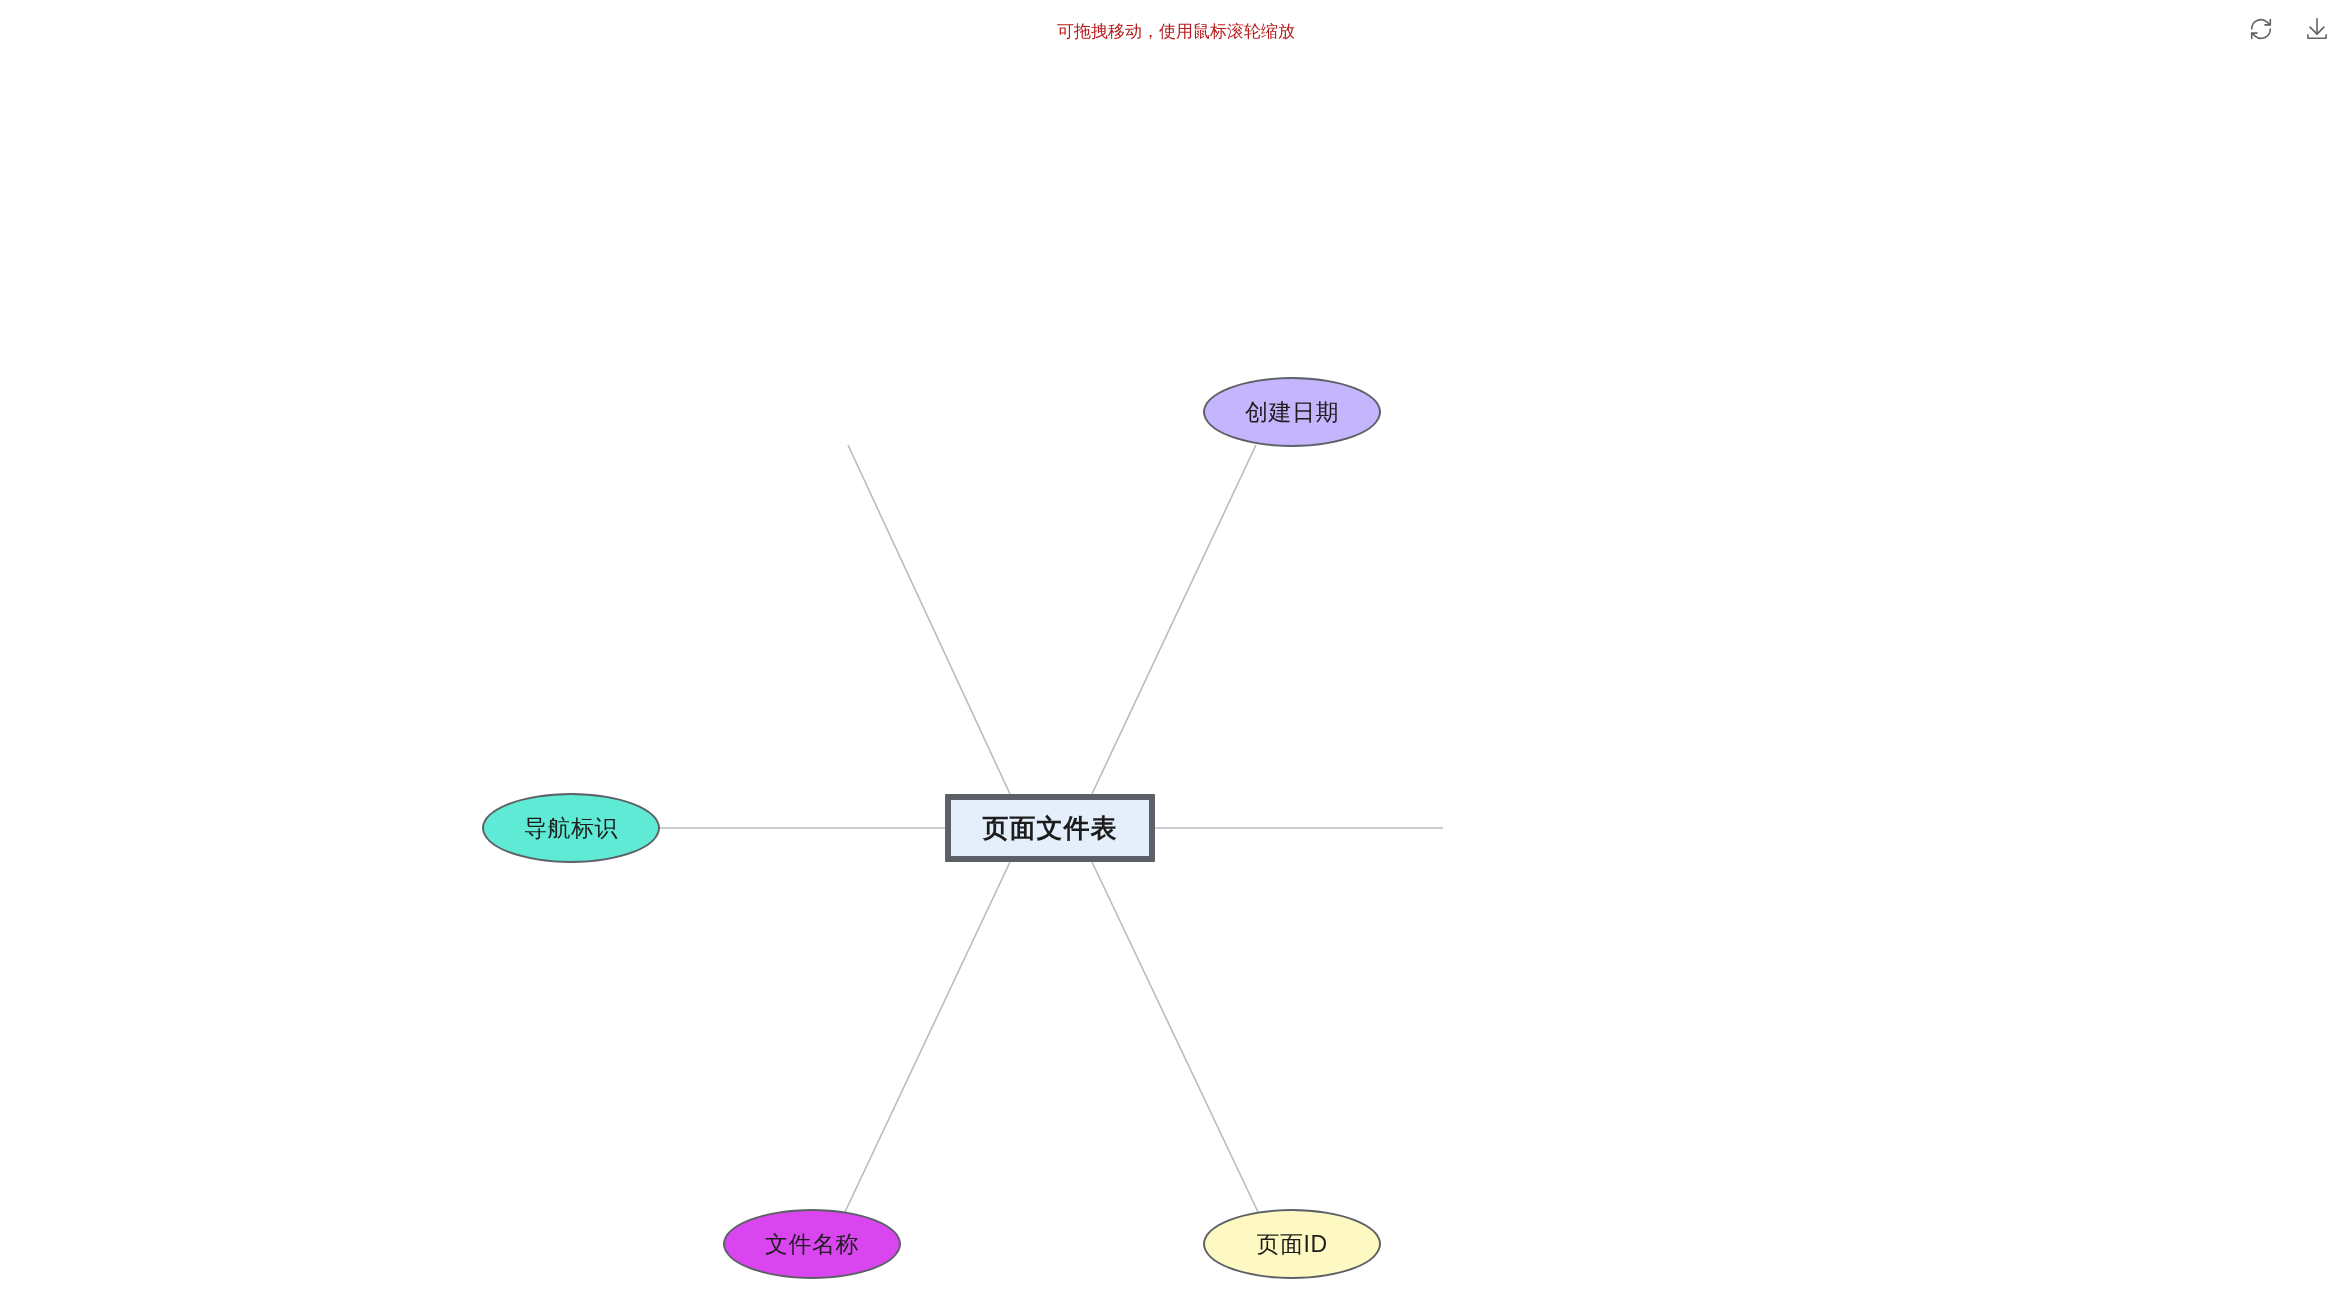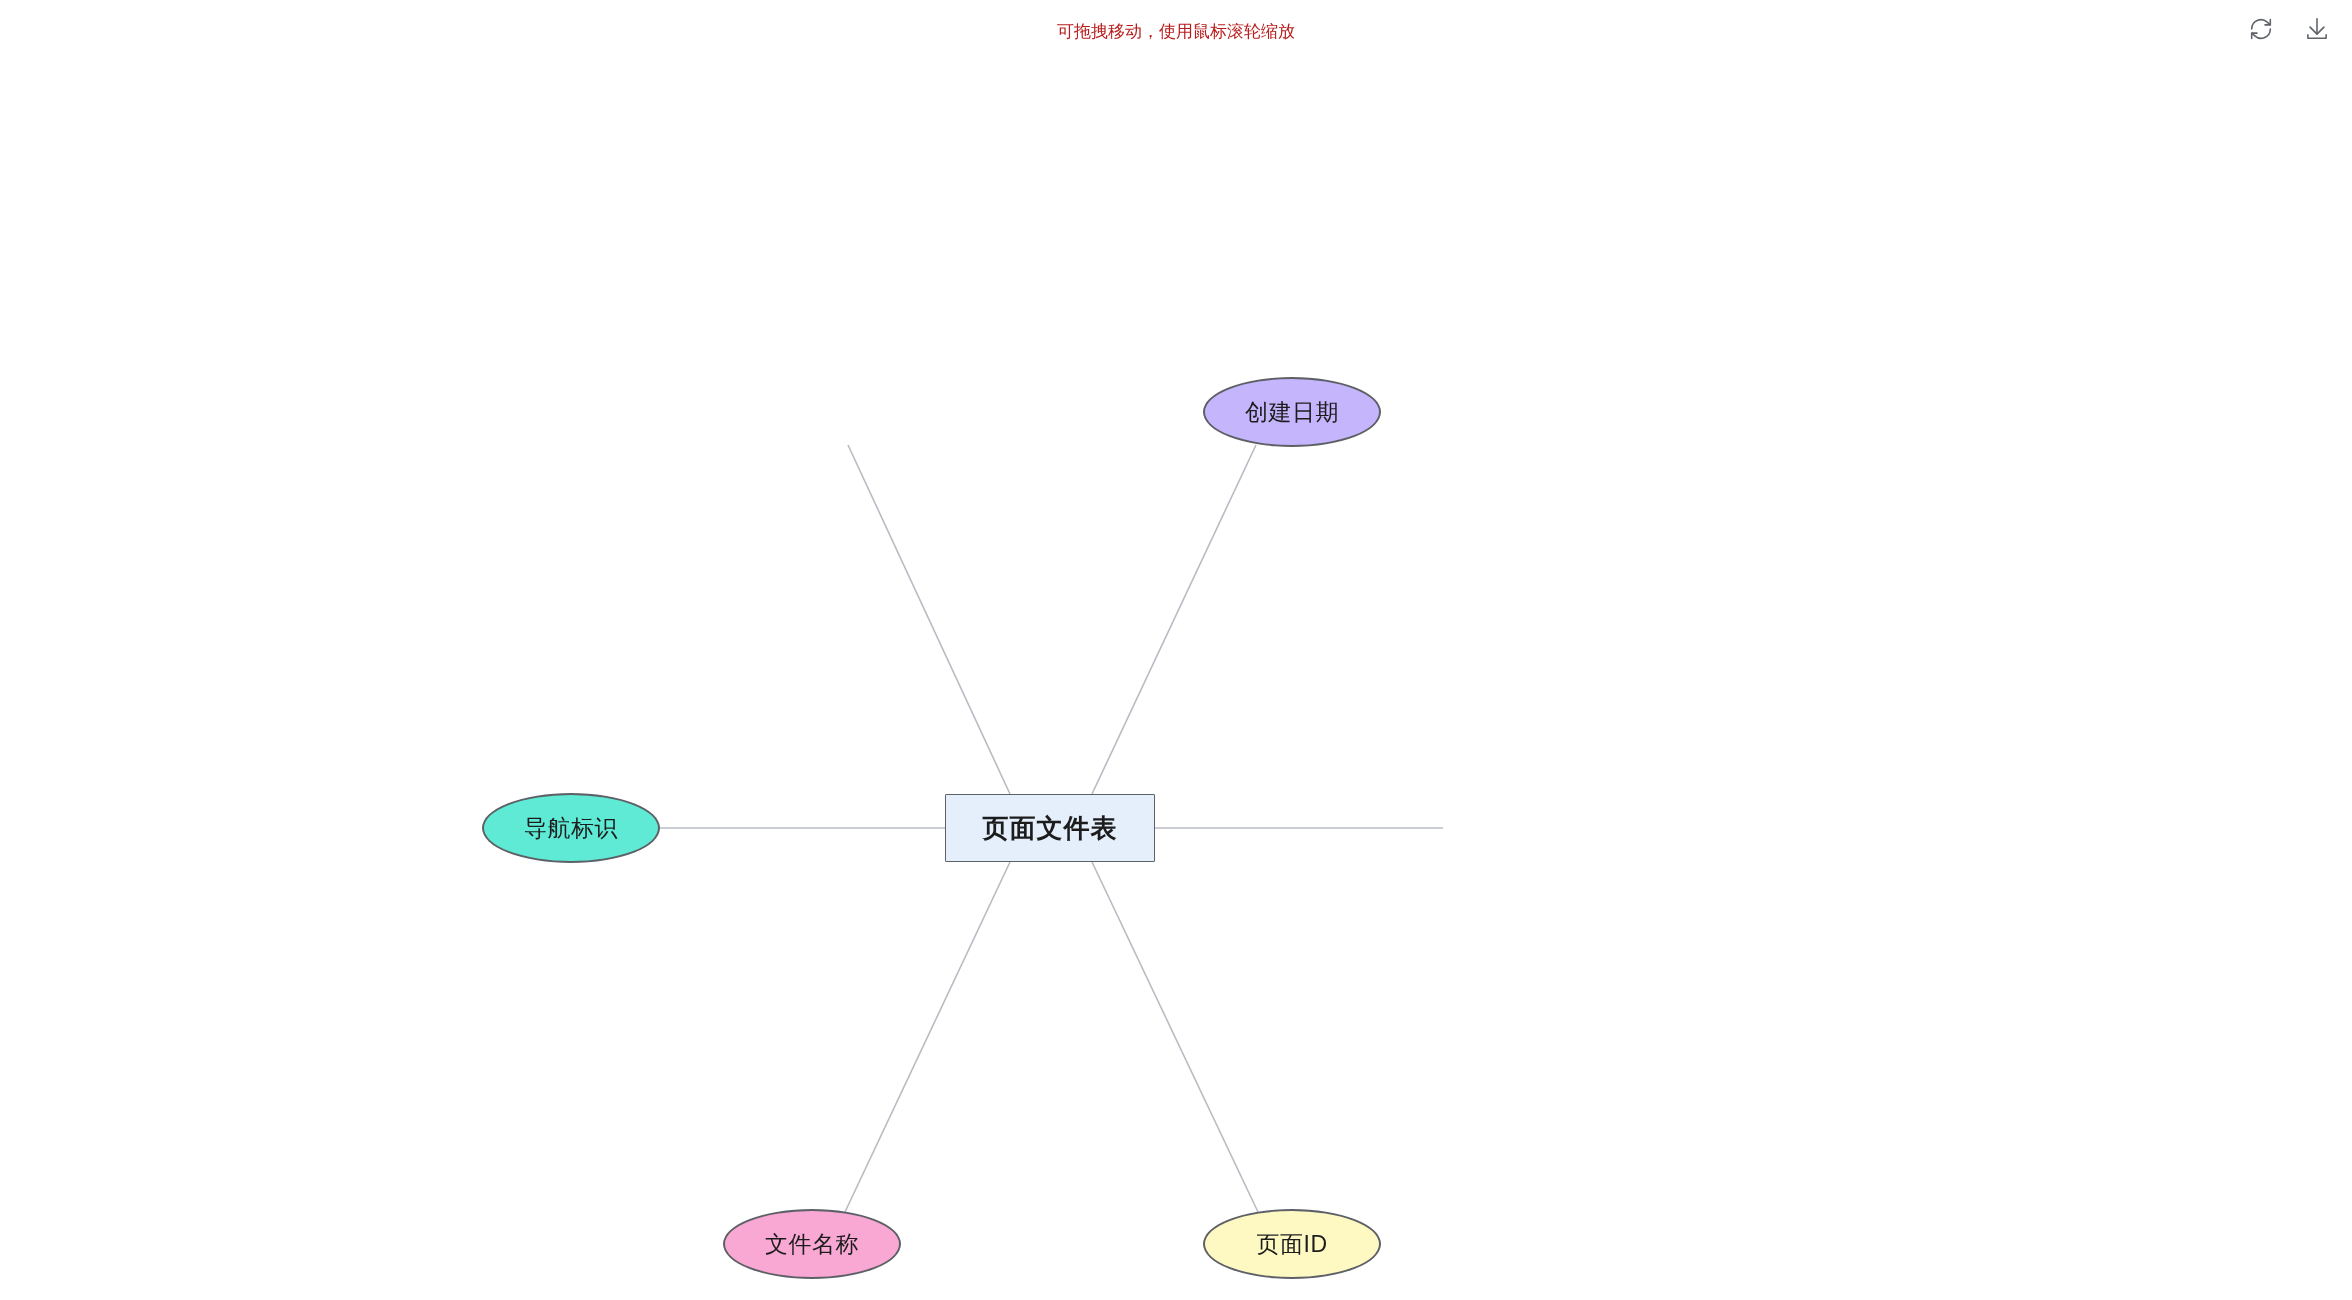--- a/index.html
+++ b/index.html
@@ -86,21 +86,21 @@
     position: absolute;
     display: flex;
     align-items: center;
     justify-content: center;
     box-sizing: border-box;
     cursor: move;
     user-select: none;
   }
   .entity-node {
     background: #e4effb;
-    border: 1px solid #22c55e;
+    border: 6px solid #22c55e;
     border-radius: 1px;
   }
   .entity-label {
     font-size: 26px;
     font-weight: 700;
     color: #1c1c1c;
     letter-spacing: 1px;
     white-space: nowrap;
   }
   .attribute-node {
@@ -133,21 +133,21 @@
   <div class="node entity-node" style="left: 945px; top: 794px; width: 210px; height: 68px; background: rgb(228, 239, 251); border-color: rgb(93, 96, 102);">
     <span class="entity-label">页面文件表</span>
   </div>
 
   <div class="node attribute-node" style="left: 1203px; top: 377px; width: 178px; height: 70px; background: #c4b5fd; border-color: rgb(93, 96, 102);">
     <span class="attribute-label">创建日期</span>
   </div>
   <div class="node attribute-node" style="left: 482px; top: 793px; width: 178px; height: 70px; background: #5eead4; border-color: rgb(93, 96, 102);">
     <span class="attribute-label">导航标识</span>
   </div>
-  <div class="node attribute-node" style="left: 723px; top: 1209px; width: 178px; height: 70px; background: #f9a8d4; border-color: rgb(93, 96, 102);">
+  <div class="node attribute-node" style="left: 723px; top: 1209px; width: 178px; height: 70px; background: #d946ef; border-color: rgb(93, 96, 102);">
     <span class="attribute-label">文件名称</span>
   </div>
   <div class="node attribute-node" style="left: 1203px; top: 1209px; width: 178px; height: 70px; background: #fef9c3; border-color: rgb(93, 96, 102);">
     <span class="attribute-label">页面ID</span>
   </div>
 </div>
 
 <div id="header">
   <p id="page-subtitle">可拖拽移动，使用鼠标滚轮缩放</p>
 </div>

